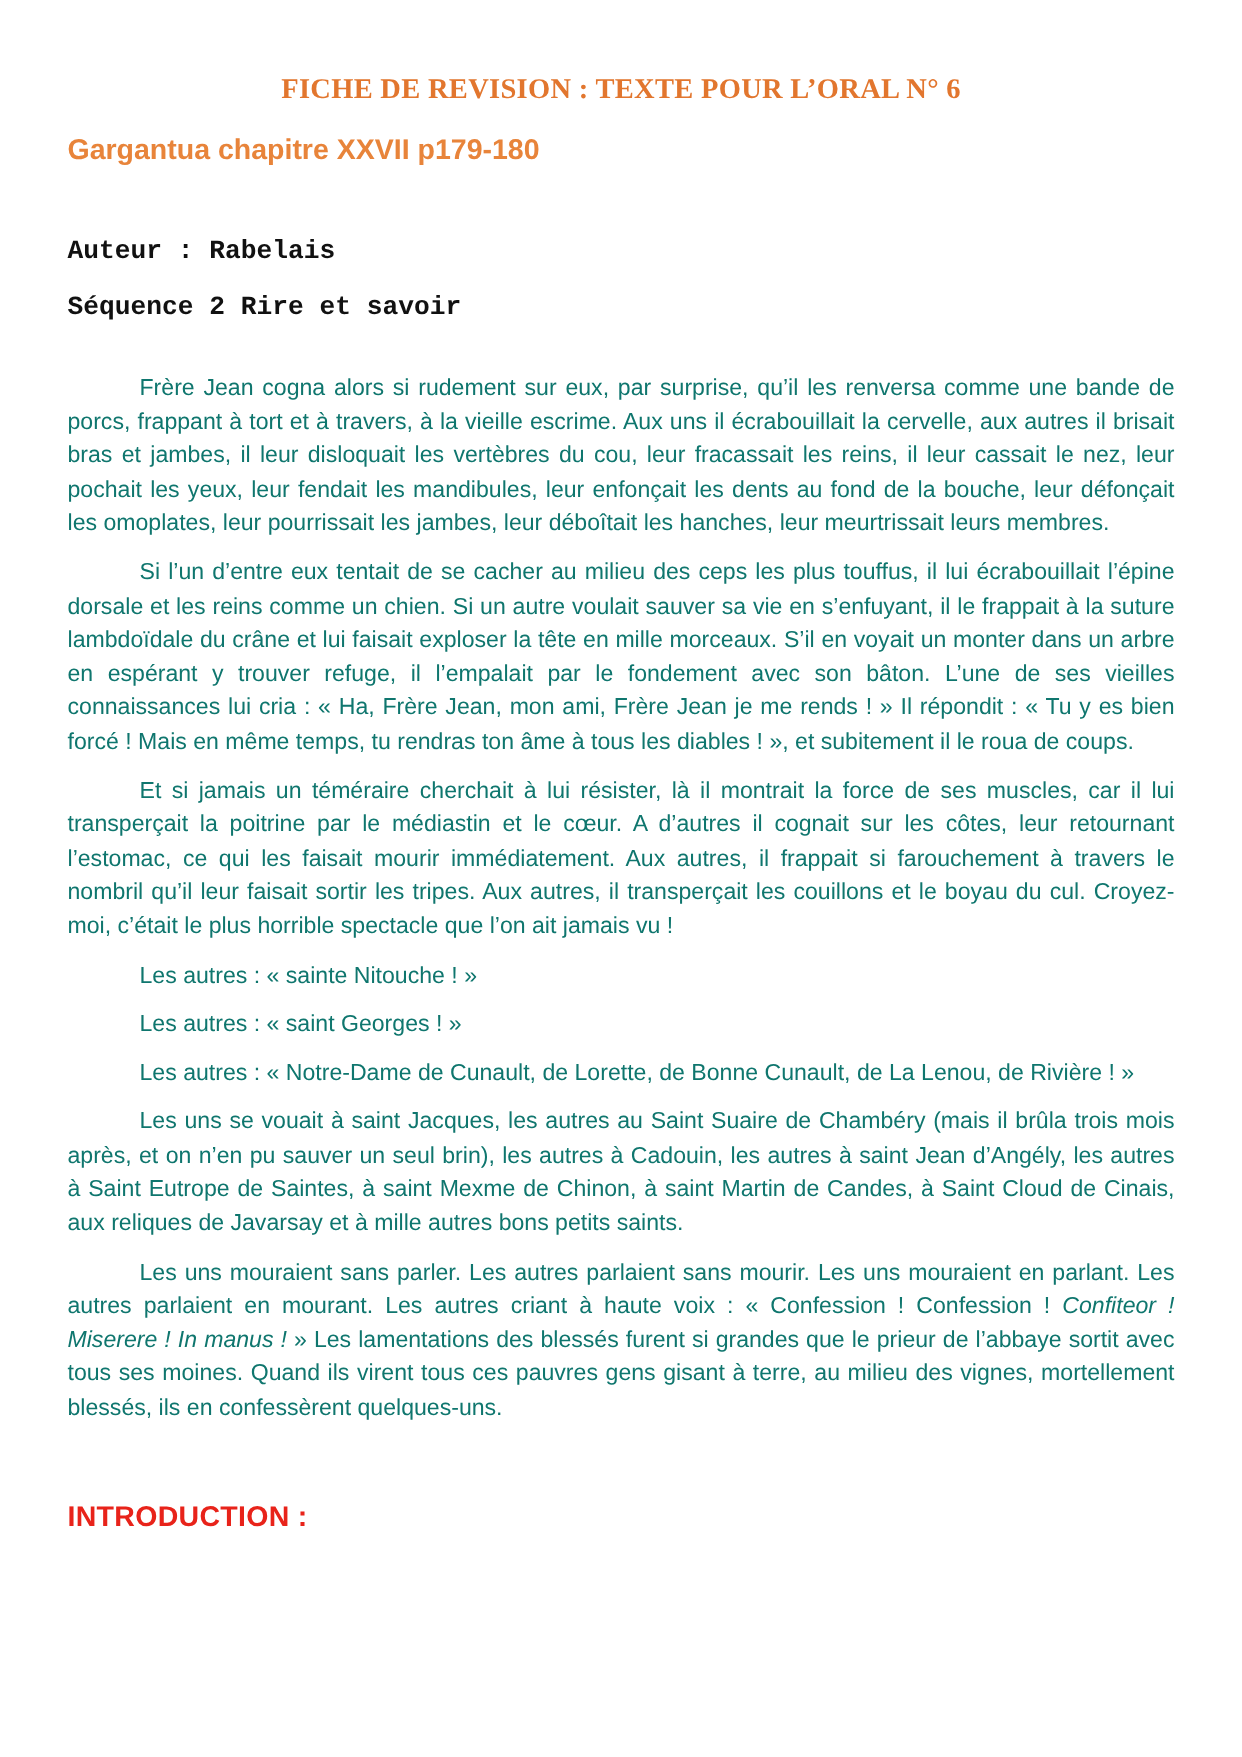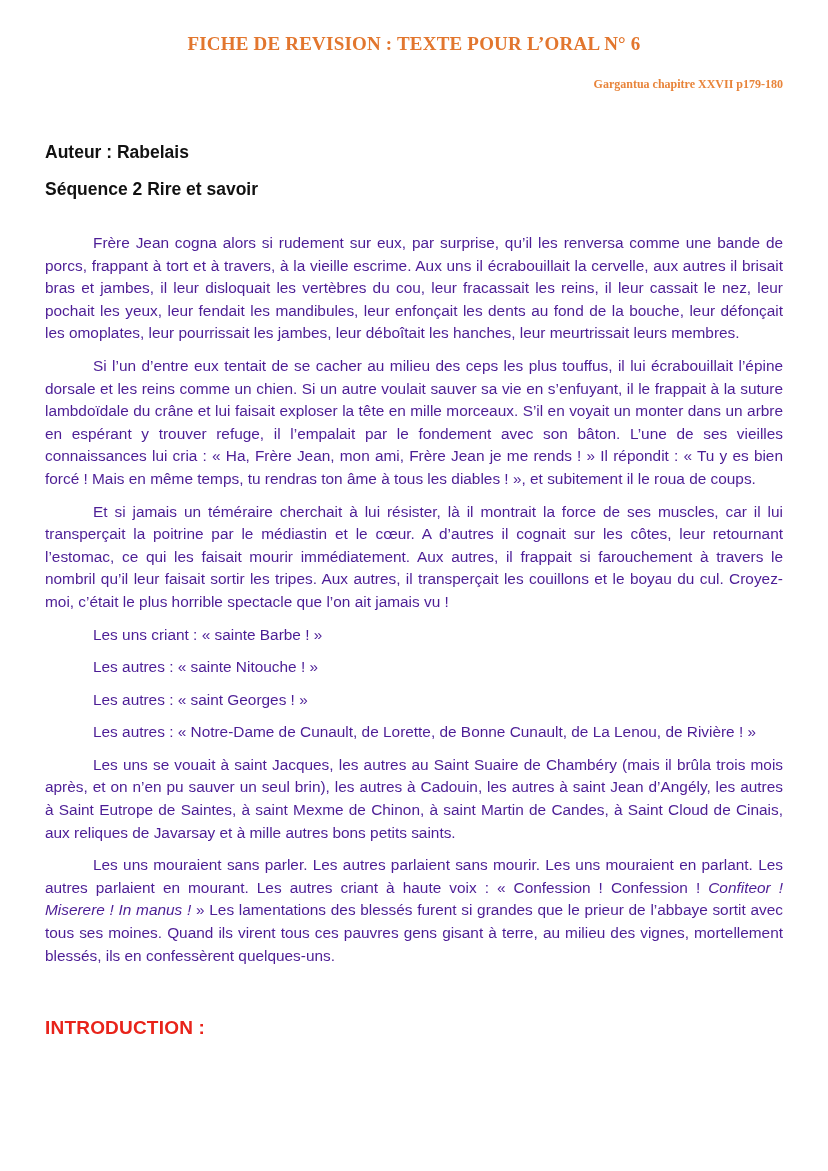--- a/index.html
+++ b/index.html
@@ -7,61 +7,61 @@
     padding: 0;
     background: #ffffff;
   }
   .page {
     position: relative;
     width: 828px;
     height: 1040px;
     margin: 0 auto;
     background: #ffffff;
     box-sizing: border-box;
-    padding: 32px 45px 0 45px;
+    padding: 48px 45px 0 45px;
     overflow: hidden;
     font-family: "Liberation Sans", sans-serif;
   }
   .doc-title {
     margin: 0;
     font-family: "Liberation Serif", serif;
     font-weight: bold;
     font-size: 19px;
     line-height: 23px;
     text-align: center;
     letter-spacing: 0.2px;
   }
   .doc-subtitle {
     margin: 18px 0 0 0;
-    font-family: Liberation Serif, serif;
+    font-family: Liberation Sans, sans-serif;
     font-weight: bold;
-    font-size: 12px;
+    font-size: 19px;
     line-height: 23px;
-    text-align: right;
+    text-align: left;
   }
   .meta-block {
     margin-top: 46px;
   }
   .meta-line {
     margin: 0 0 16px 0;
-    font-family: Liberation Sans, sans-serif;
+    font-family: Liberation Mono, monospace;
     font-weight: bold;
     font-size: 17.5px;
     line-height: 21px;
     color: #111111;
   }
   .excerpt {
     margin-top: 32px;
   }
   .body-para {
     margin: 0 0 10px 0;
     font-family: "Liberation Sans", sans-serif;
     font-size: 15.4px;
     line-height: 22.6px;
-    color: #4c1d95;
+    color: #0f766e;
     text-align: justify;
     text-indent: 48px;
   }
   .body-para em {
     font-style: italic;
   }
   .intro-heading {
     margin: 50px 0 0 0;
     font-family: "Liberation Sans", sans-serif;
     font-weight: bold;
@@ -81,21 +81,20 @@
 
   <div class="meta-block">
     <p class="meta-line">Auteur : Rabelais</p>
     <p class="meta-line">Séquence 2 Rire et savoir</p>
   </div>
 
   <div class="excerpt">
     <p class="body-para">Frère Jean cogna alors si rudement sur eux, par surprise, qu’il les renversa comme une bande de porcs, frappant à tort et à travers, à la vieille escrime. Aux uns il écrabouillait la cervelle, aux autres il brisait bras et jambes, il leur disloquait les vertèbres du cou, leur fracassait les reins, il leur cassait le nez, leur pochait les yeux, leur fendait les mandibules, leur enfonçait les dents au fond de la bouche, leur défonçait les omoplates, leur pourrissait les jambes, leur déboîtait les hanches, leur meurtrissait leurs membres.</p>
     <p class="body-para">Si l’un d’entre eux tentait de se cacher au milieu des ceps les plus touffus, il lui écrabouillait l’épine dorsale et les reins comme un chien. Si un autre voulait sauver sa vie en s’enfuyant, il le frappait à la suture lambdoïdale du crâne et lui faisait exploser la tête en mille morceaux. S’il en voyait un monter dans un arbre en espérant y trouver refuge, il l’empalait par le fondement avec son bâton. L’une de ses vieilles connaissances lui cria : « Ha, Frère Jean, mon ami, Frère Jean je me rends ! » Il répondit : « Tu y es bien forcé ! Mais en même temps, tu rendras ton âme à tous les diables ! », et subitement il le roua de coups.</p>
     <p class="body-para">Et si jamais un téméraire cherchait à lui résister, là il montrait la force de ses muscles, car il lui transperçait la poitrine par le médiastin et le cœur. A d’autres il cognait sur les côtes, leur retournant l’estomac, ce qui les faisait mourir immédiatement. Aux autres, il frappait si farouchement à travers le nombril qu’il leur faisait sortir les tripes. Aux autres, il transperçait les couillons et le boyau du cul. Croyez-moi, c’était le plus horrible spectacle que l’on ait jamais vu !</p>
-    <p class="body-para">Les uns criant : « sainte Barbe ! »</p>
     <p class="body-para">Les autres : « sainte Nitouche ! »</p>
     <p class="body-para">Les autres : « saint Georges ! »</p>
     <p class="body-para">Les autres : « Notre-Dame de Cunault, de Lorette, de Bonne Cunault, de La Lenou, de Rivière ! »</p>
     <p class="body-para">Les uns se vouait à saint Jacques, les autres au Saint Suaire de Chambéry (mais il brûla trois mois après, et on n’en pu sauver un seul brin), les autres à Cadouin, les autres à saint Jean d’Angély, les autres à Saint Eutrope de Saintes, à saint Mexme de Chinon, à saint Martin de Candes, à Saint Cloud de Cinais, aux reliques de Javarsay et à mille autres bons petits saints.</p>
     <p class="body-para">
       <span>Les uns mouraient sans parler. Les autres parlaient sans mourir. Les uns mouraient en parlant. Les autres parlaient en mourant. Les autres criant à haute voix : « Confession ! Confession ! </span><em>Confiteor ! Miserere ! In manus !</em><span> » Les lamentations des blessés furent si grandes que le prieur de l’abbaye sortit avec tous ses moines. Quand ils virent tous ces pauvres gens gisant à terre, au milieu des vignes, mortellement blessés, ils en confessèrent quelques-uns.</span>
     </p>
   </div>
 
   <h3 class="intro-heading" style="color: rgb(232, 35, 26);">INTRODUCTION :</h3>

